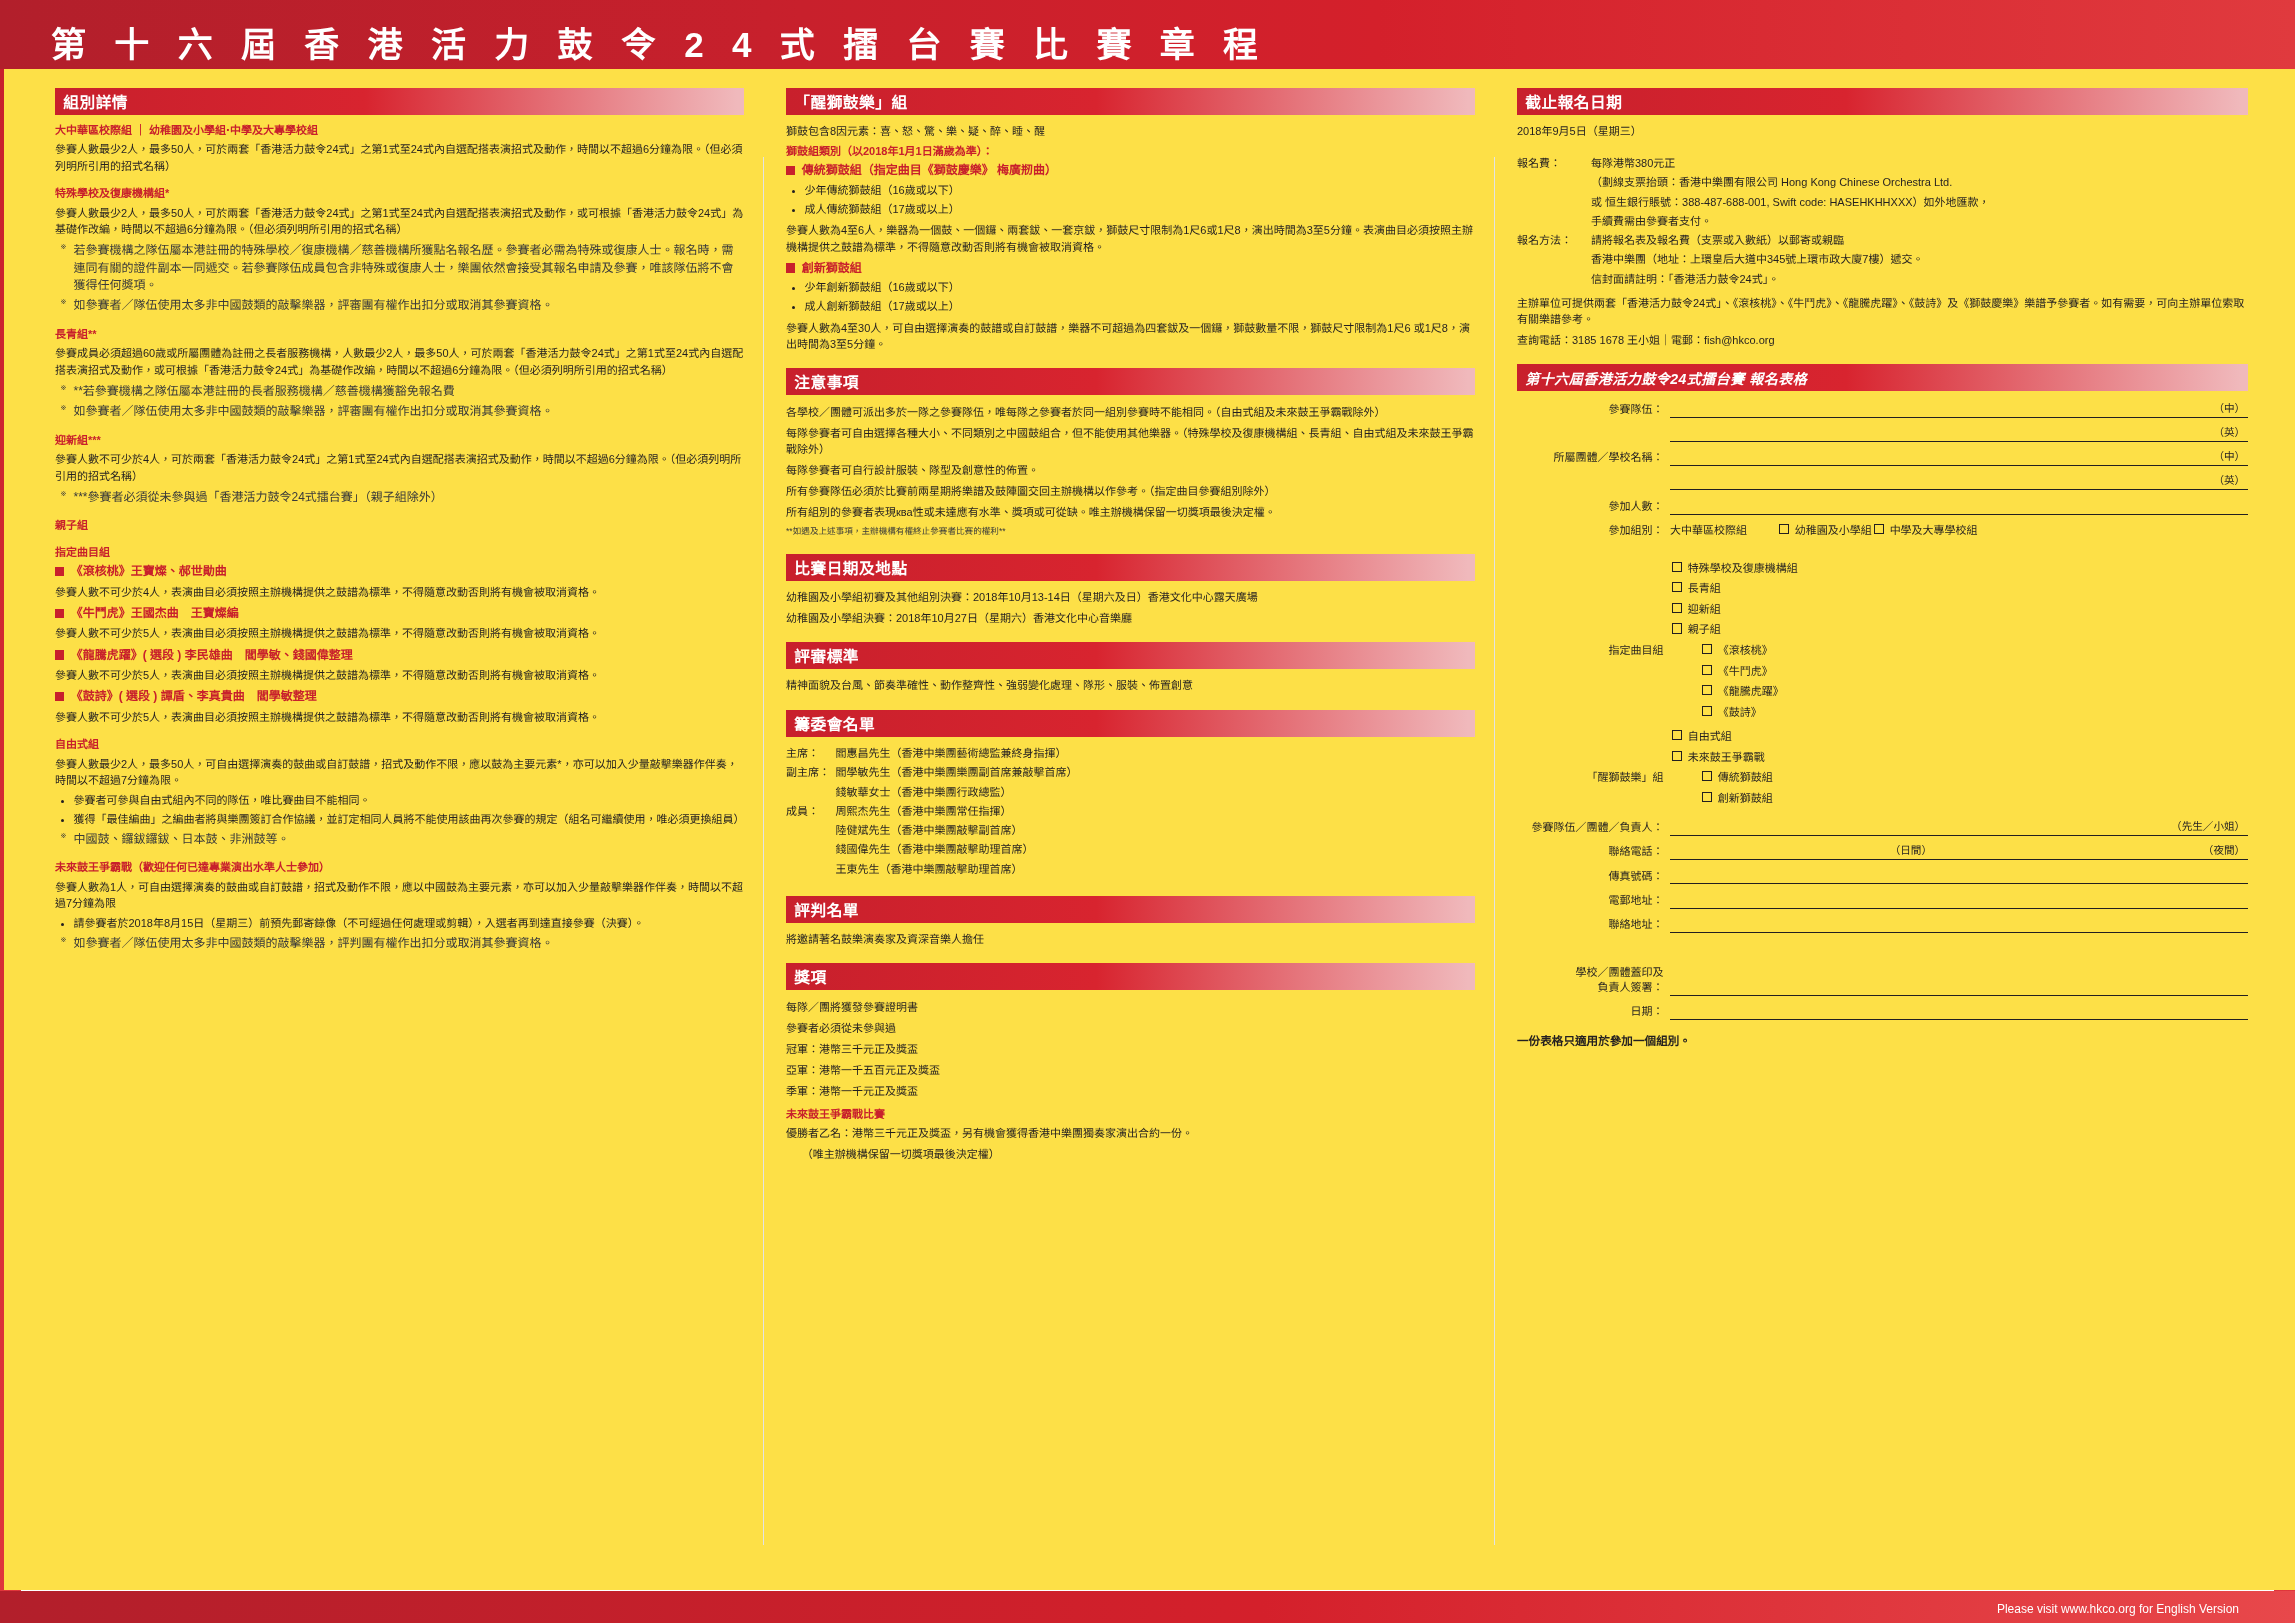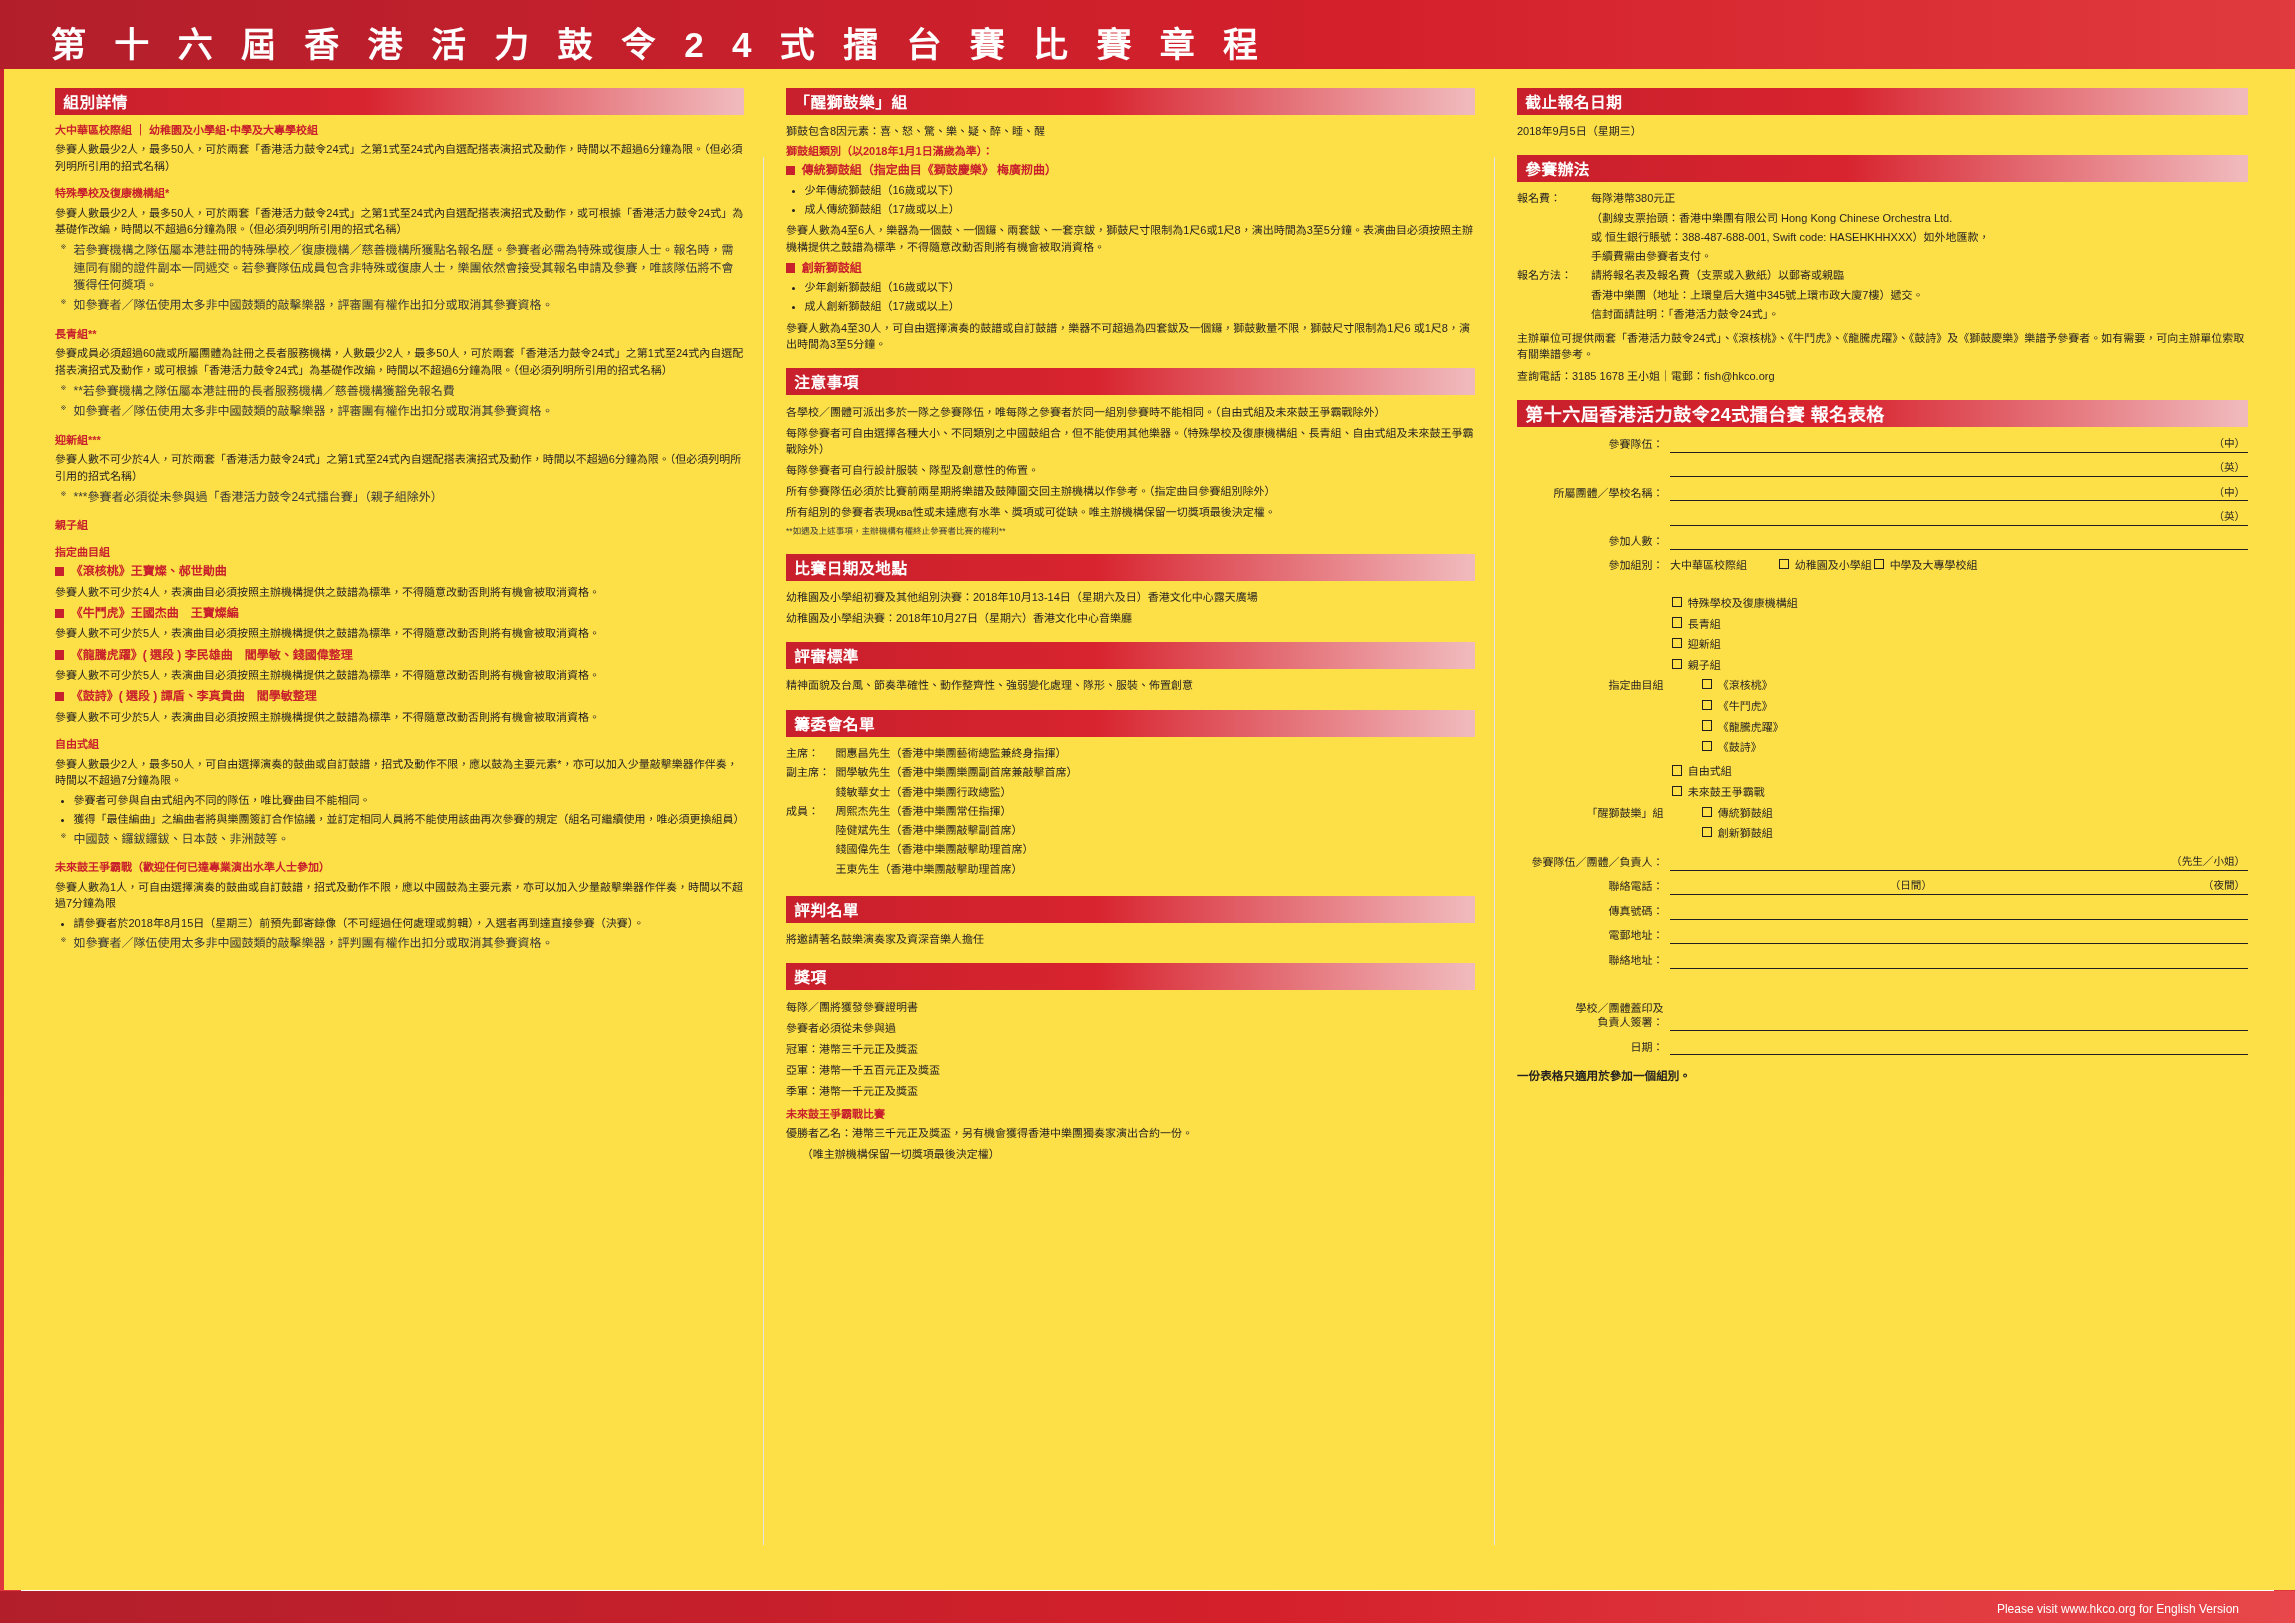--- a/index.html
+++ b/index.html
@@ -91,21 +91,21 @@
     display: flex;
     align-items: center;
   }
   .sec-head span {
     color: #ffffff;
     font-size: 15.7px;
     font-weight: bold;
     padding-left: 8.3px;
     letter-spacing: 0.5px;
   }
-  .sec-head.wide span { font-size: 18px; }
+  .sec-head.wide span { font-size: 14px; font-style: italic; }
 
   
   .blk { margin: 0 0 12px 0; }
   .sub-red {
     color: #c8202c;
     font-weight: bold;
     font-size: 11px;
     margin: 0 0 3.7px 0;
     line-height: 1.35;
   }
@@ -419,23 +419,20 @@
     <p class="body indent">（唯主辦機構保留一切獎項最後決定權）</p>
   </div>
 
   <div class="col" id="col3">
 
     <div class="sec-head">
       <span>截止報名日期</span>
     </div>
     <p class="body" style="margin-bottom:15.7px;">2018年9月5日（星期三）</p>
 
-    <div class="sec-head">
-      <span>參賽辦法</span>
-    </div>
     <table class="fee">
       <tbody>
           <tr>
         <td class="lbl">報名費：</td>
         <td>每隊港幣380元正</td>
       </tr>
       <tr>
         <td class="lbl"></td>
         <td>（劃線支票抬頭：香港中樂團有限公司 Hong Kong Chinese Orchestra Ltd.</td>
       </tr>

